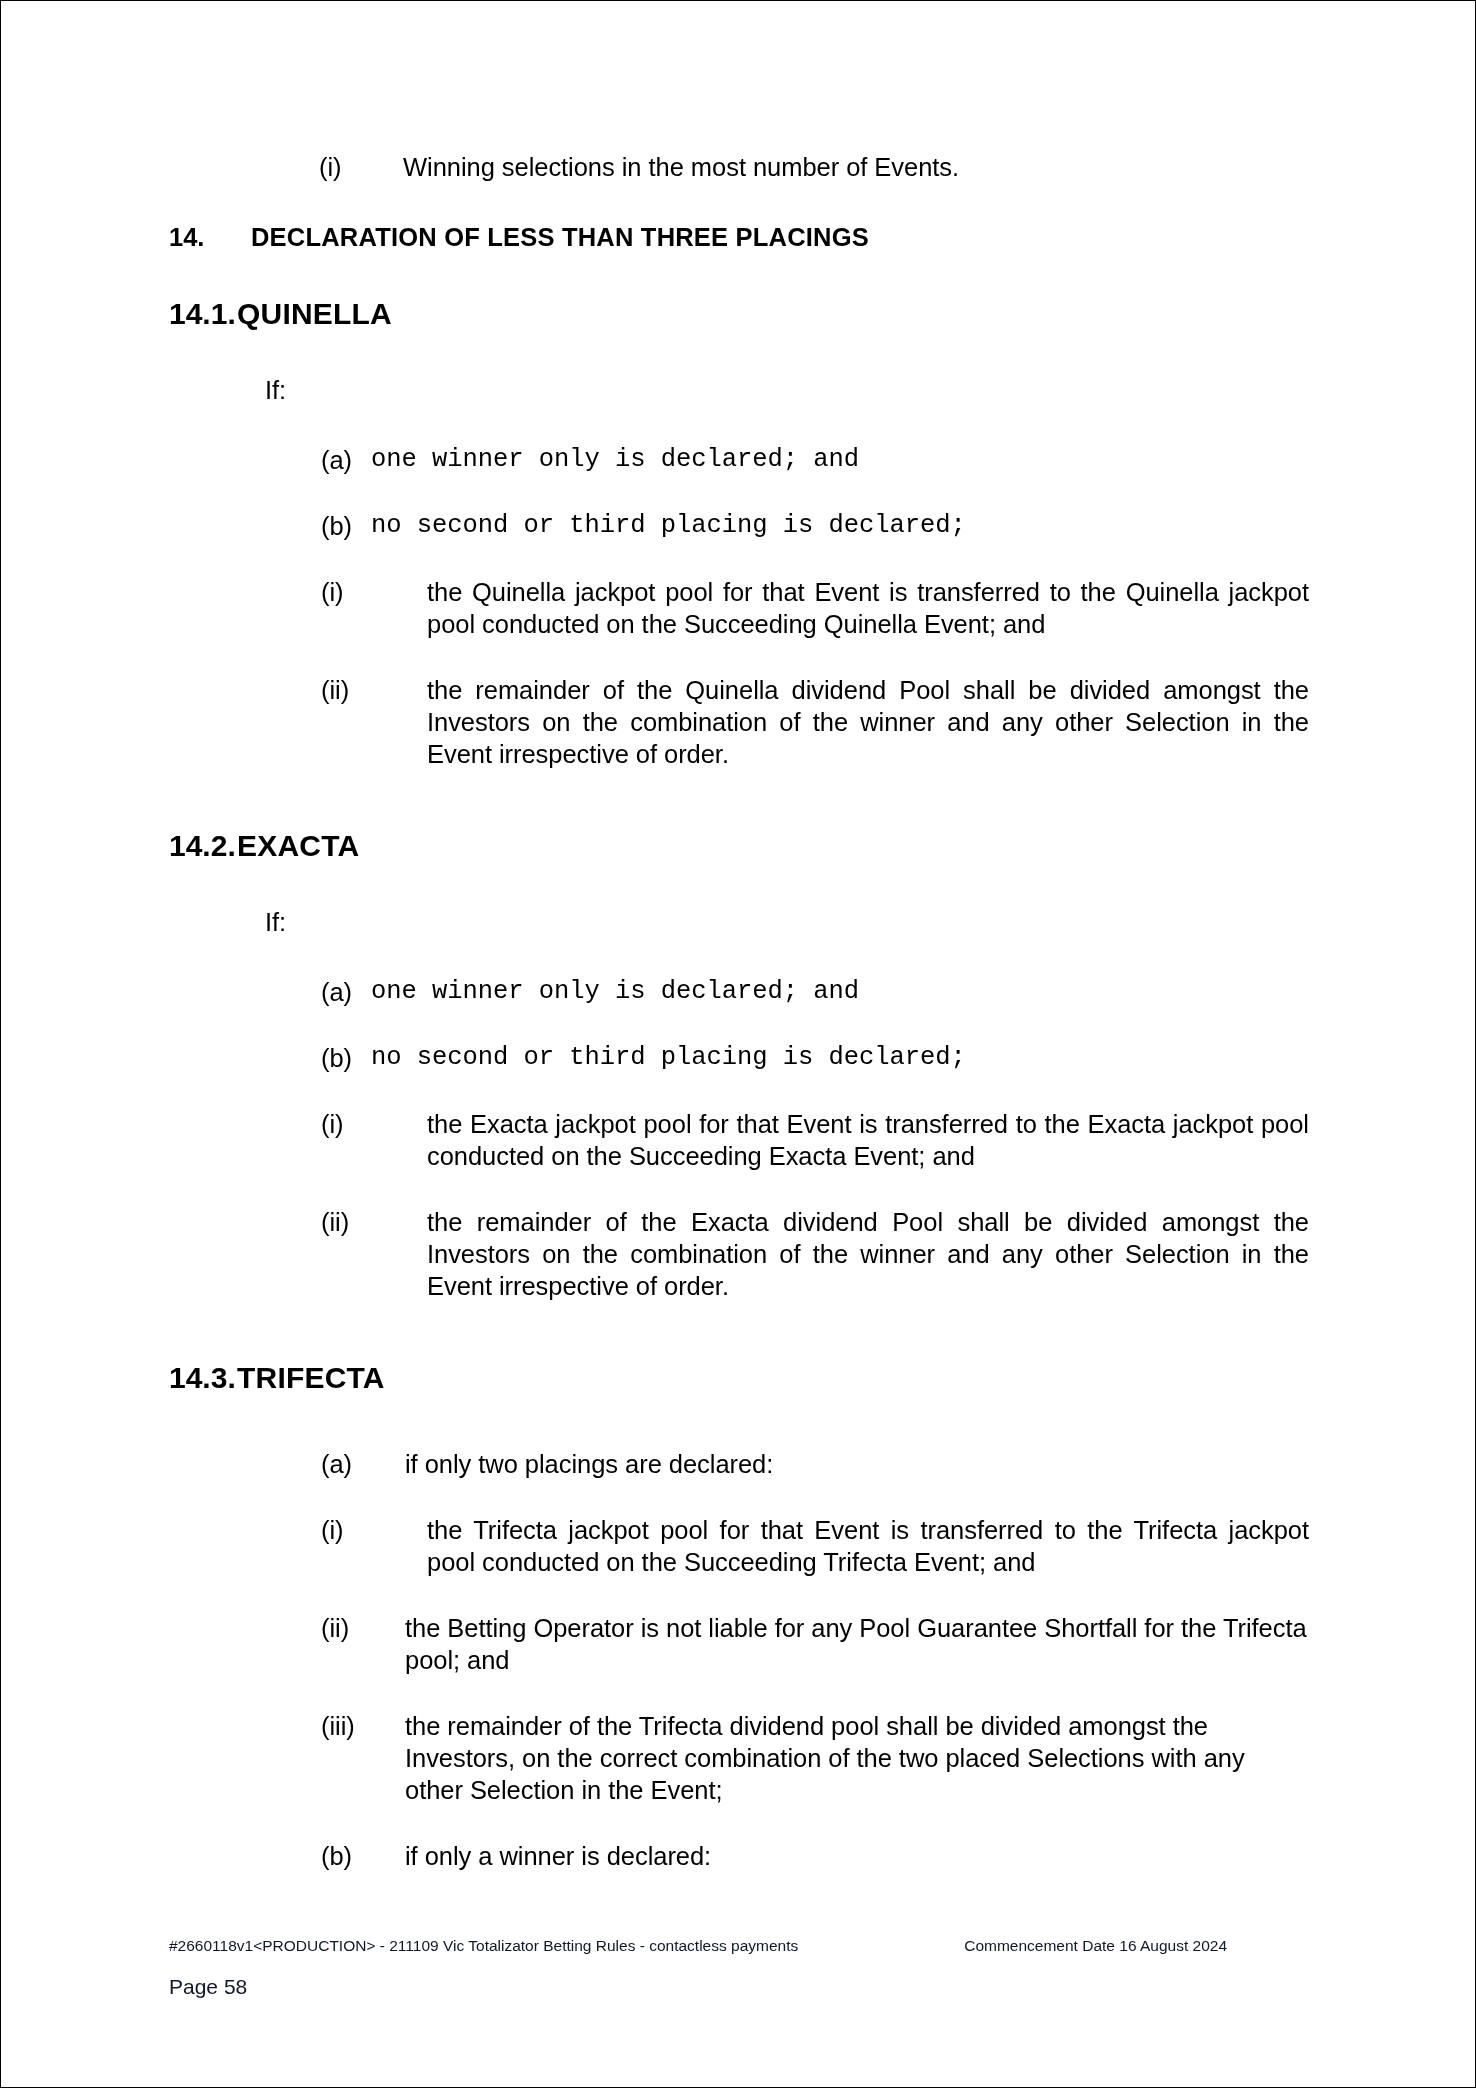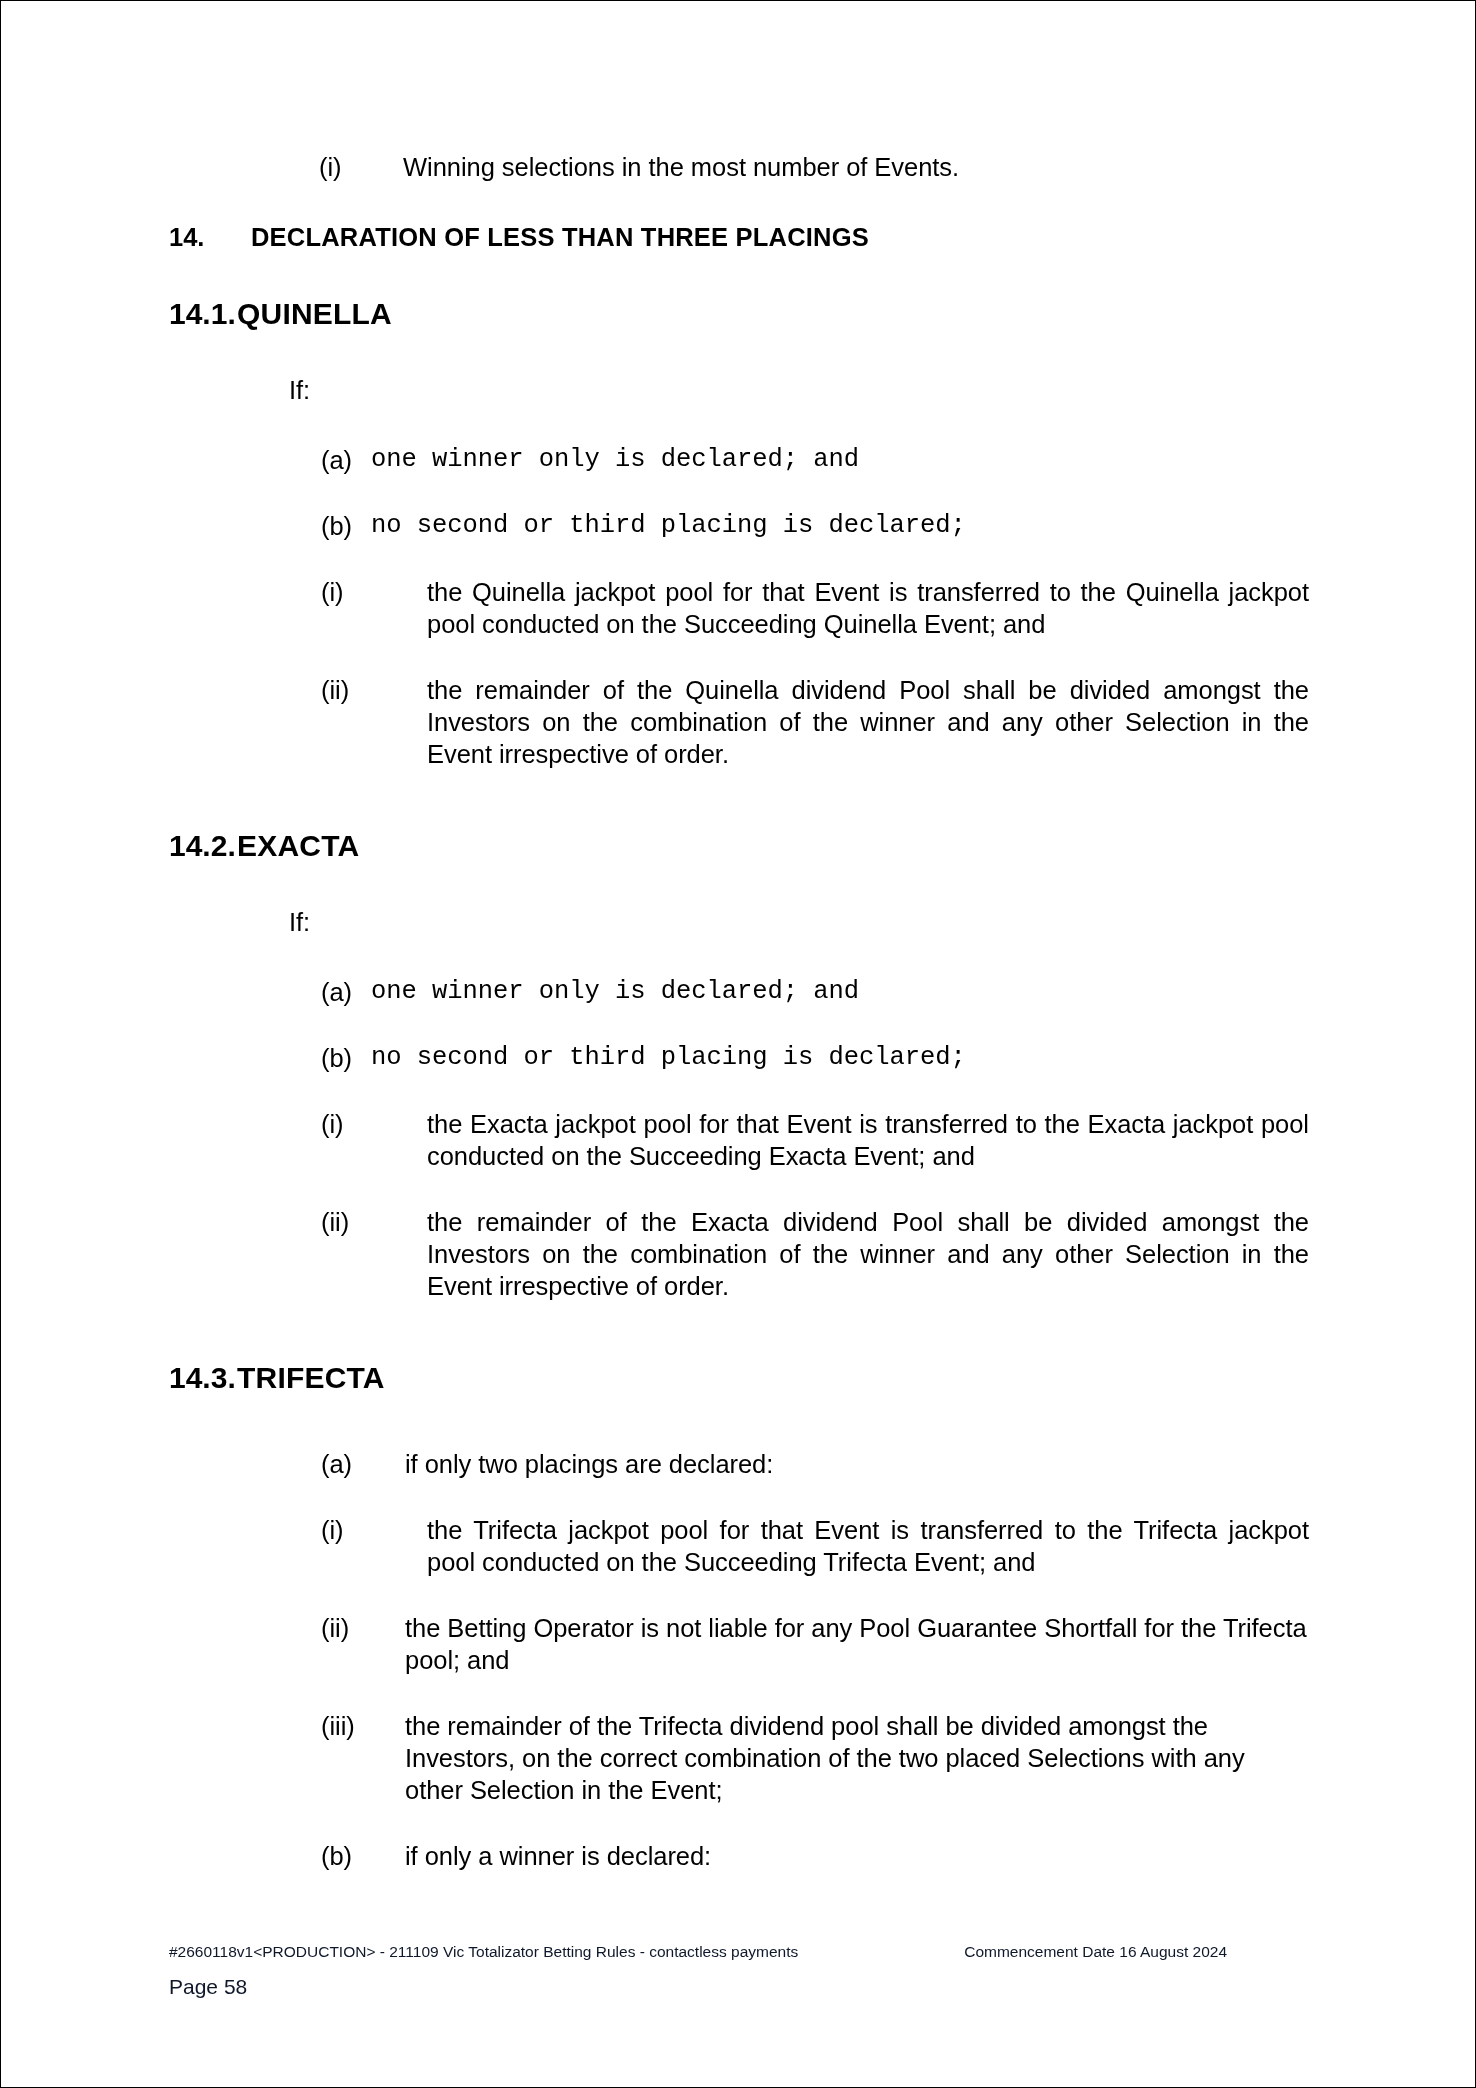--- a/index.html
+++ b/index.html
@@ -83,21 +83,21 @@
     width: 68px;
     flex: 0 0 68px;
   }
   .h2-row .title {
     flex: 1 1 auto;
     letter-spacing: 0.2px;
   }
 
   
   .if-line {
-    margin-left: 120px;
+    margin-left: 96px;
     margin-bottom: 38px;
   }
 
   
   .item-ab {
     display: flex;
     margin-left: 152px;
     margin-bottom: 34px;
   }
   .item-ab .marker {
@@ -156,21 +156,21 @@
     line-height: 26px;
     color: #0f172a;
   }
   .footer-row {
     display: flex;
     justify-content: space-between;
     align-items: baseline;
   }
   .footer-left { white-space: nowrap; }
   .footer-right { white-space: nowrap; padding-right: 80px; margin-top: 28px; }
-  .footer-page { margin-top: 8px; font-size: 21px; line-height: 28px; }
+  .footer-page { margin-top: 14px; font-size: 21px; line-height: 28px; }
 </style>
 </head>
 <body>
 
 <div class="page">
   <div class="content">
 
     <div class="lead-item body-text">
       <span class="marker">(i)</span>
       <span class="text">Winning selections in the most number of Events.</span>

